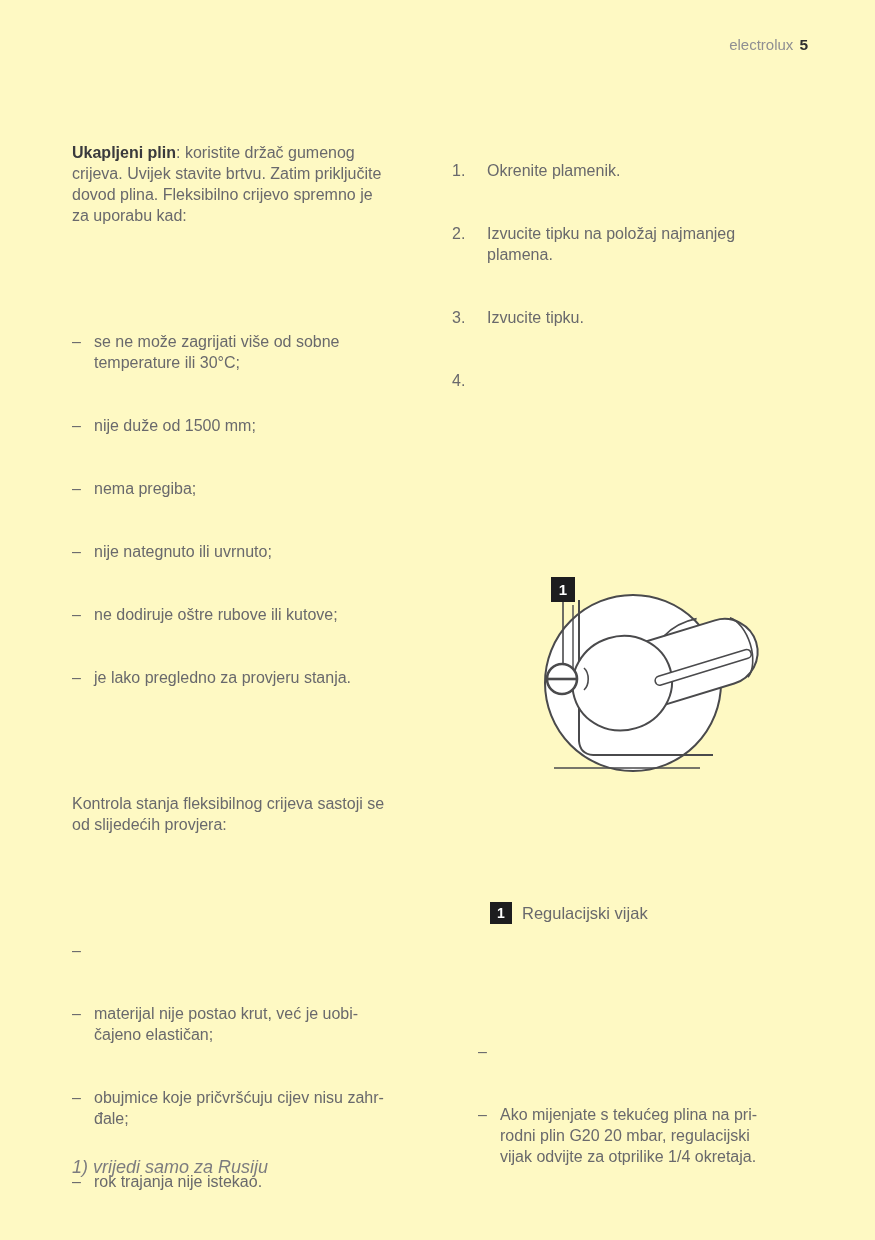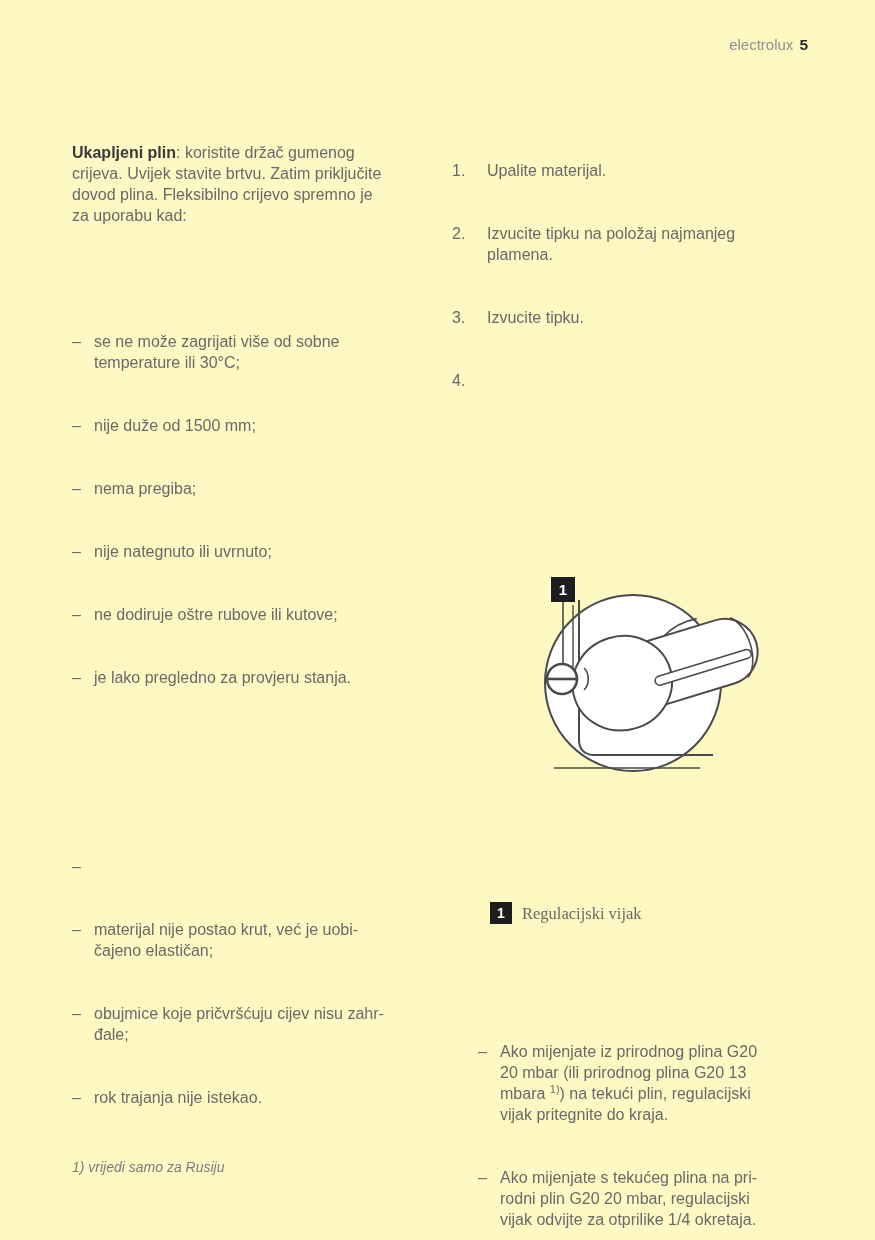--- a/index.html
+++ b/index.html
@@ -20,22 +20,22 @@
   .li .mk{flex:none;}
   .dash-list .mk{width:22px;}
   .steps .mk{width:38px;}
   .steps-r .mk{width:35px;}
   .dash-list-r{margin-left:26px;}
   .dash-list-r .mk{width:22px;}
   .figure{margin:14px 0 2px 0;}
   .legend{display:flex;align-items:center;margin:2px 0 12px 38px;}
   .legend .lg-box{flex:none;width:22px;height:22px;background:#1d1d1f;color:#fff;
     font-size:14px;font-weight:700;display:flex;align-items:center;justify-content:center;margin-right:10px;}
-  .legend .lg-label{font-size:16.5px;color:#69696c;font-family:Liberation Serif, serif;}
-  .footnote{position:absolute;left:72px;top:1157px;font-style:italic;font-size:14px;color:#7c7c7f;white-space:pre;}
+  .legend .lg-label{font-size:16.5px;color:#69696c;}
+  .footnote{position:absolute;left:72px;top:1157px;font-style:italic;font-size:18px;color:#7c7c7f;white-space:pre;}
   svg{display:block;}
 </style>
 </head>
 <body>
 
 <div class="page">
 
   <div class="hdr">
     <span>electrolux</span><span class="pgnum">5</span>
   </div>
@@ -49,20 +49,22 @@
     <div class="dash-list">
       <div class="li"><span class="mk">–</span><span class="tx">se ne može zagrijati više od sobne
 temperature ili 30°C;</span></div>
       <div class="li"><span class="mk">–</span><span class="tx">nije duže od 1500 mm;</span></div>
       <div class="li"><span class="mk">–</span><span class="tx">nema pregiba;</span></div>
       <div class="li"><span class="mk">–</span><span class="tx">nije nategnuto ili uvrnuto;</span></div>
       <div class="li"><span class="mk">–</span><span class="tx">ne dodiruje oštre rubove ili kutove;</span></div>
       <div class="li"><span class="mk">–</span><span class="tx">je lako pregledno za provjeru stanja.</span></div>
     </div>
 
+    <p class="para">Kontrola stanja fleksibilnog crijeva sastoji se
+od slijedećih provjera:</p>
 
     <div class="dash-list">
       <div class="li"><span class="mk">–</span></div>
       <div class="li"><span class="mk">–</span><span class="tx">materijal nije postao krut, već je uobi-
 čajeno elastičan;</span></div>
       <div class="li"><span class="mk">–</span><span class="tx">obujmice koje pričvršćuju cijev nisu zahr-
 đale;</span></div>
       <div class="li"><span class="mk">–</span><span class="tx">rok trajanja nije istekao.</span></div>
     </div>
 
@@ -76,21 +78,21 @@
 
     
 
     
 
     
   </section>
 
   <section class="col col-right">
     <div class="steps steps-r">
-      <div class="li"><span class="mk">1.</span><span class="tx">Upalite materijal.</span></div>
+      <div class="li"><span class="mk">1.</span><span class="tx">Okrenite plamenik.</span></div>
       <div class="li"><span class="mk">2.</span><span class="tx">Izvucite tipku na položaj najmanjeg
 plamena.</span></div>
       <div class="li"><span class="mk">3.</span><span class="tx">Izvucite tipku.</span></div>
       <div class="li"><span class="mk">4.</span></div>
     </div>
 
     
     <div class="figure">
       <svg width="340" height="220" viewBox="0 0 340 220">
         <g fill="none" stroke="#4a4a4c" stroke-width="2">
@@ -119,24 +121,21 @@
         <text x="111" y="22" text-anchor="middle" fill="#ffffff" font-size="15" font-weight="700" font-family="Liberation Sans, sans-serif">1</text>
       </svg>
     </div>
 
     <div class="legend">
       <span class="lg-box">1</span>
       <span class="lg-label">Regulacijski vijak</span>
     </div>
 
     <div class="dash-list dash-list-r">
-      <div class="li"><span class="mk">–</span><span class="tx">Ako mijenjate iz prirodnog plina G20
-20 mbar (ili prirodnog plina G20 13
-mbara <sup>1)</sup>) na tekući plin, regulacijski
-vijak pritegnite do kraja.</span></div>
+      <div class="li"><span class="mk">–</span></div>
       <div class="li"><span class="mk">–</span><span class="tx">Ako mijenjate s tekućeg plina na pri-
 rodni plin G20 20 mbar, regulacijski
 vijak odvijte za otprilike 1/4 okretaja.</span></div>
       
       
       
     </div>
 
     
 

